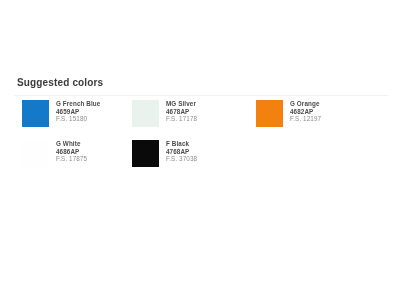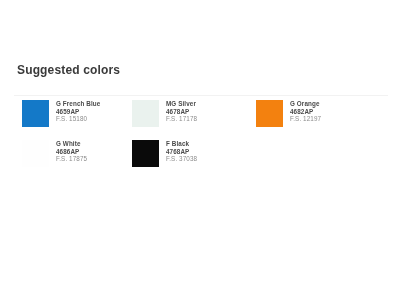--- a/index.html
+++ b/index.html
@@ -20,22 +20,22 @@
     left: 0;
     top: 0;
     width: 400px;
     height: 300px;
     background: #ffffff;
   }
 
   .panel-title {
     position: absolute;
     left: 17px;
-    top: 63px;
-    font-size: 12px;
+    top: 77px;
+    font-size: 10px;
     font-weight: bold;
     color: #3a3a3a;
     letter-spacing: 0.15px;
     white-space: nowrap;
   }
 
   .title-rule {
     position: absolute;
     left: 14px;
     top: 95px;

